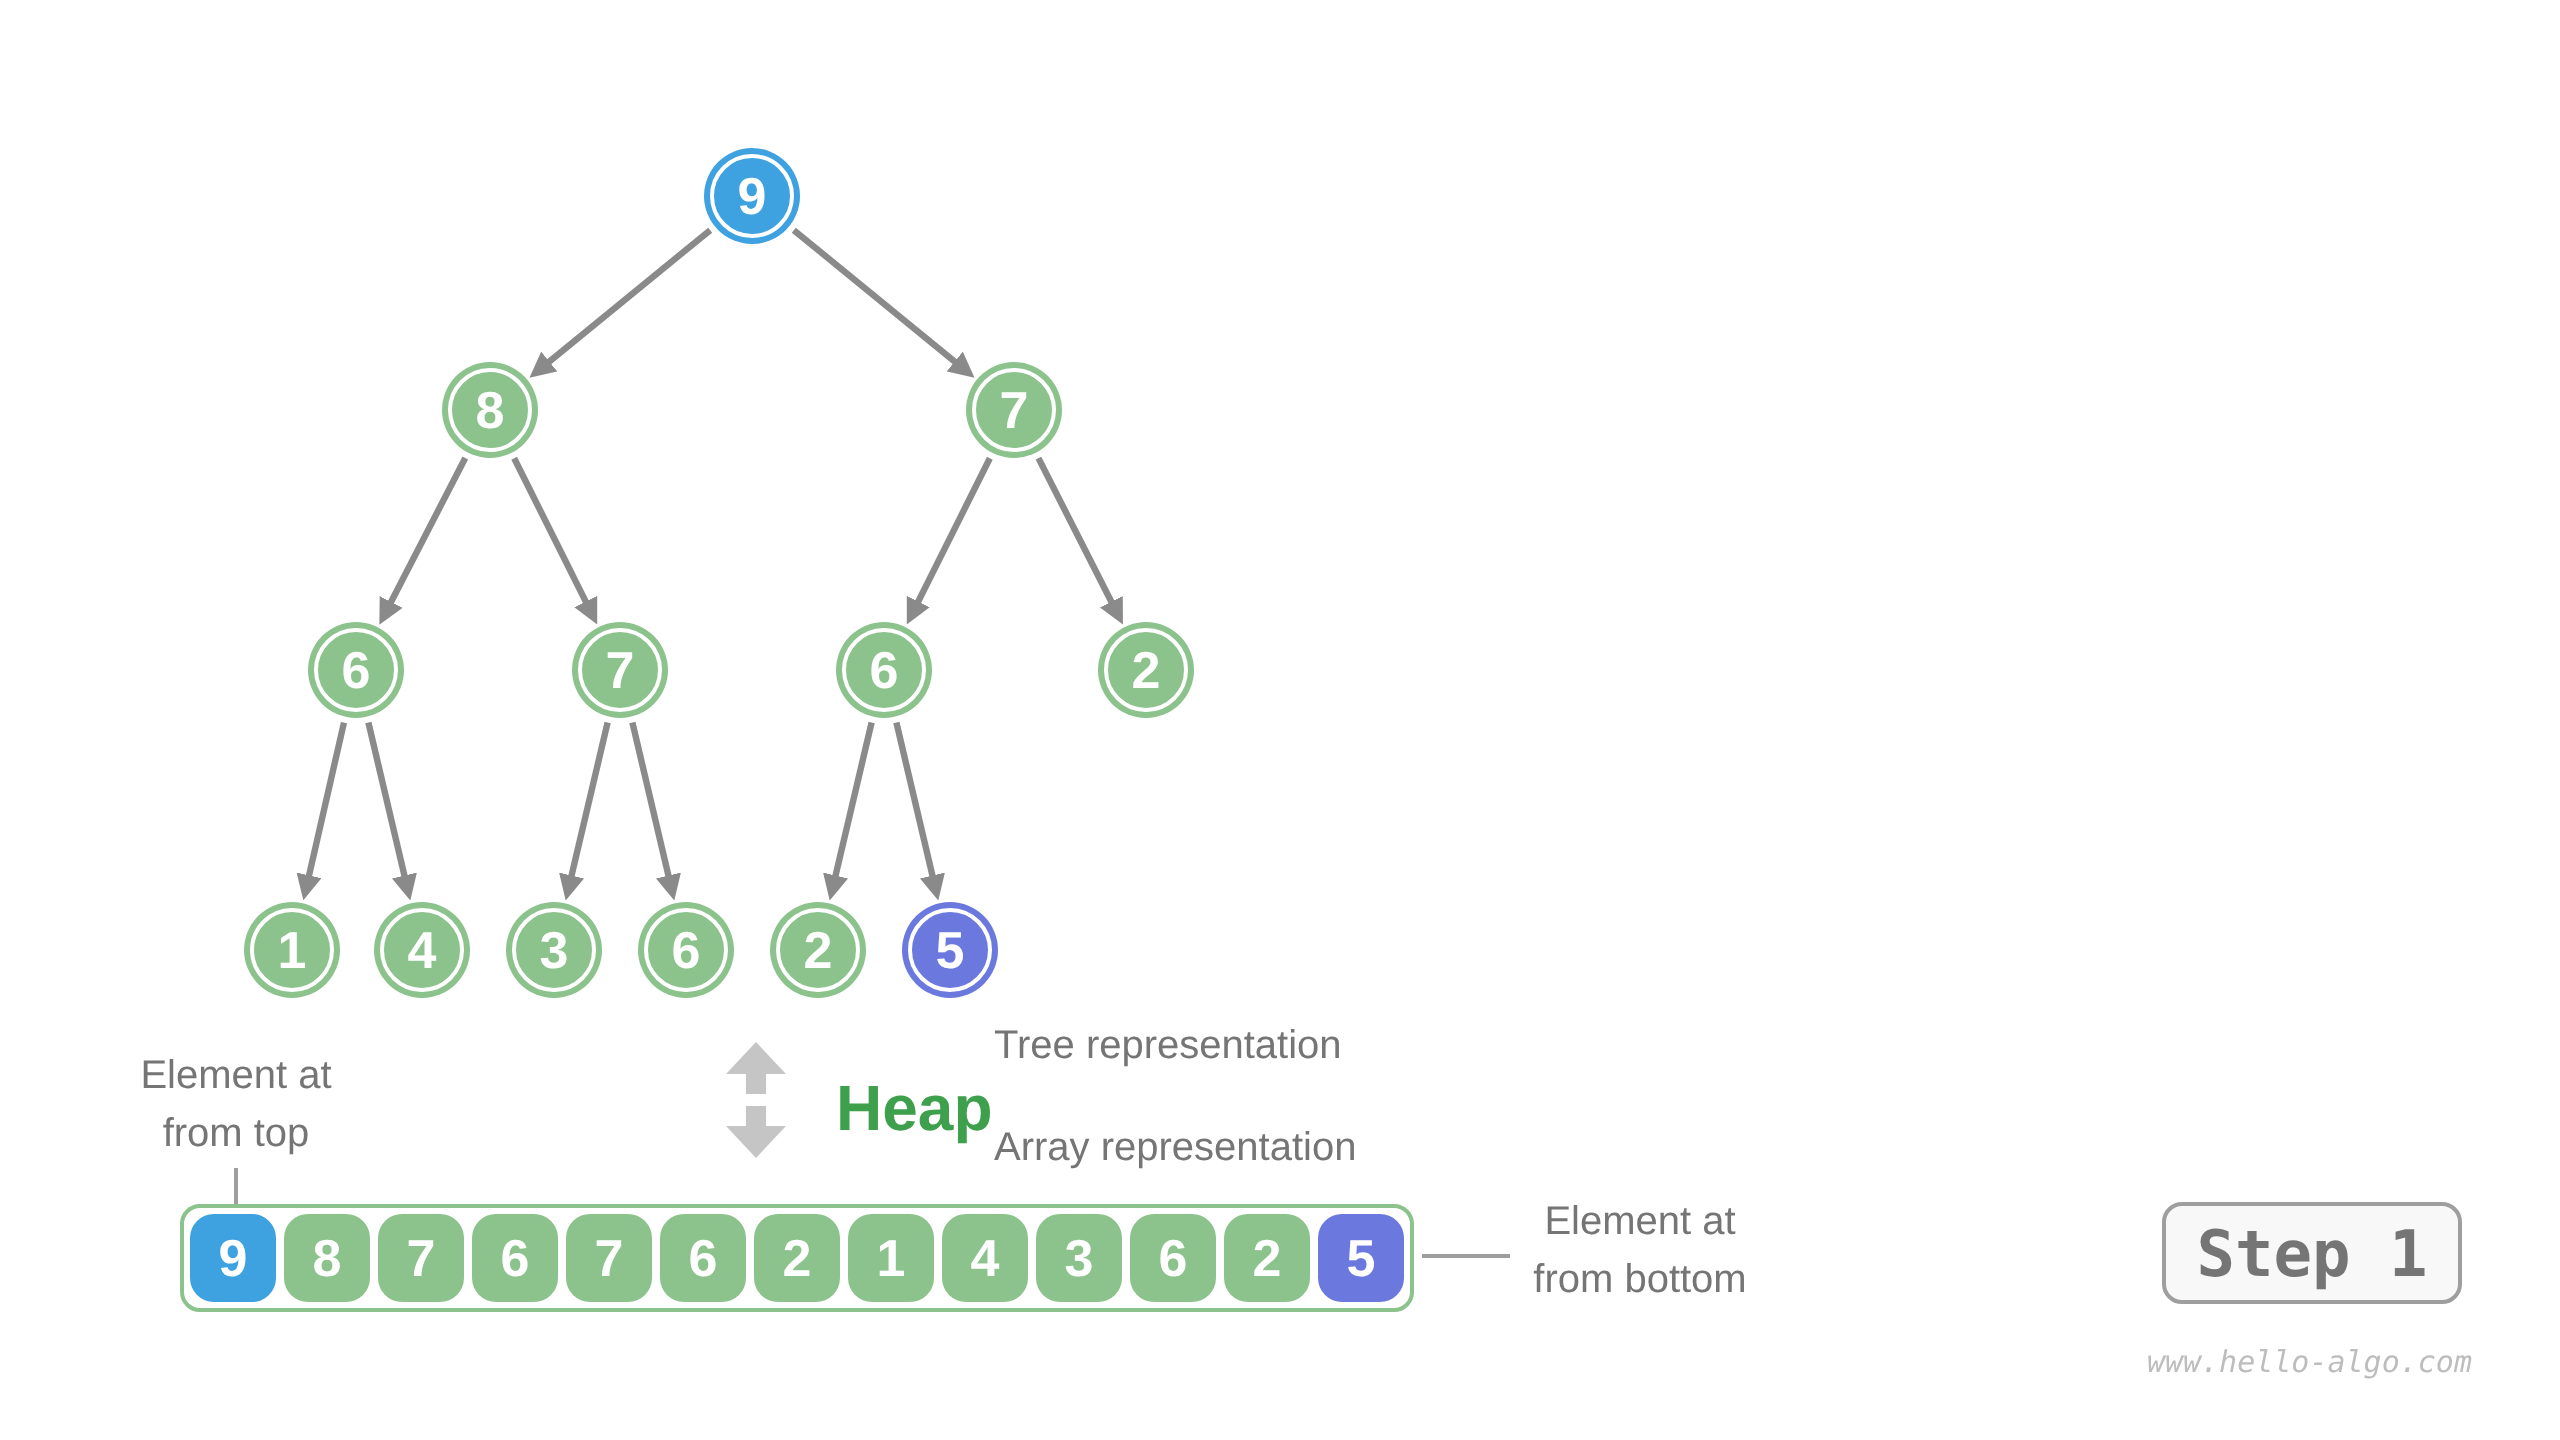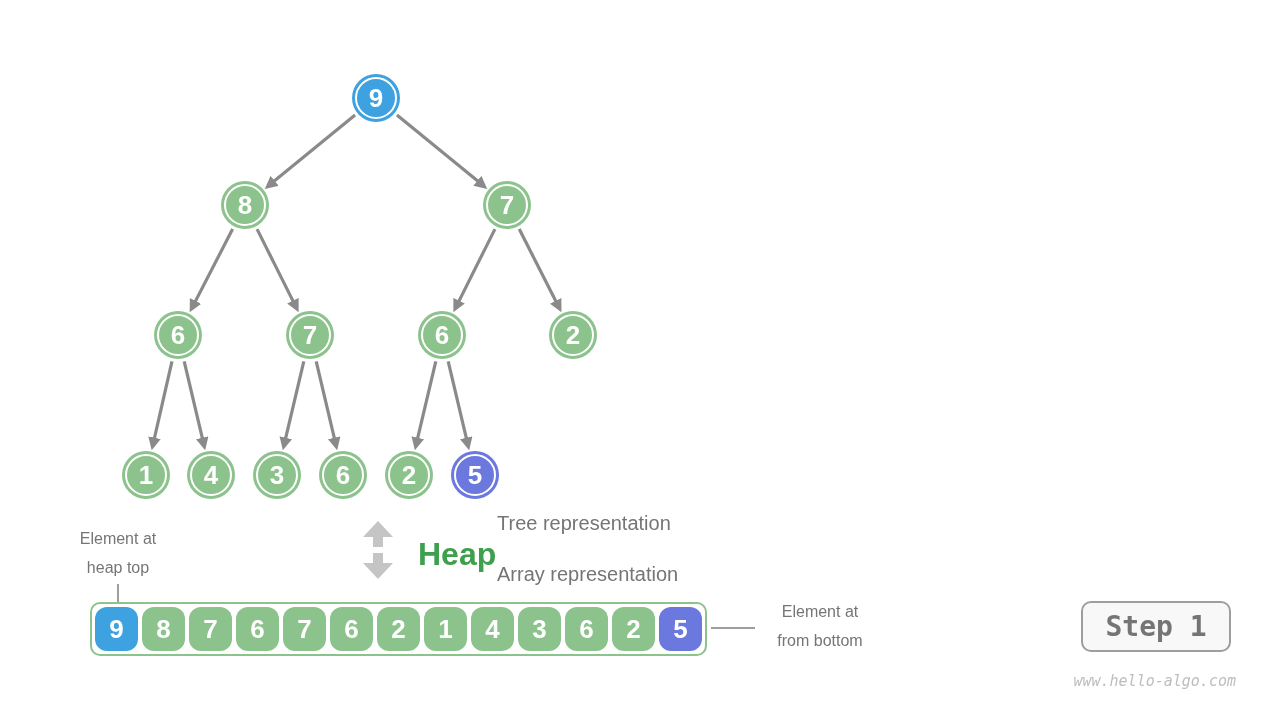--- a/index.html
+++ b/index.html
@@ -7,38 +7,38 @@
         font-family:"Liberation Sans",sans-serif;}
   .abs{position:absolute;}
   
   .title{left:690px;top:164px;font-size:25px;font-weight:700;color:#3b3b3b;white-space:nowrap;}
   
   #tree-svg{left:0;top:0;}
   
   .updown{left:362px;top:521px;width:32px;height:58px;}
   .heap-word{left:418px;top:536px;font-size:32px;font-weight:700;color:#3e9f4d;}
   
-  .side-label{color:#757575;font-size:16px;line-height:29px;text-align:center;}
+  .side-label{color:#757575;font-size:20px;line-height:29px;text-align:center;}
   .heap-top-label{left:38px;top:524px;width:160px;}
   .heap-bottom-label{left:748px;top:597px;width:144px;}
   .rep-label{color:#757575;font-size:20px;white-space:nowrap;}
   .tree-rep{left:497px;top:512px;}
   .array-rep{left:497px;top:563px;}
   
   .v-line{left:117px;top:584px;width:2px;height:18px;background:#9e9e9e;}
   .h-line{left:711px;top:627px;width:44px;height:2px;background:#9e9e9e;}
   
   .array-box{left:90px;top:602px;display:inline-flex;gap:4px;padding:3px;
              border:2px solid #8cc28c;border-radius:10px;background:#fff;}
   .cell{width:43px;height:44px;border-radius:12px;color:#fff;font-size:26px;font-weight:700;
         display:flex;align-items:center;justify-content:center;}
   
   .step-btn{left:1081px;top:601px;width:150px;height:51px;border:2px solid #9e9e9e;border-radius:10px;
             background:#f8f8f8;display:flex;align-items:center;justify-content:center;
-            font-family:"DejaVu Sans Mono",monospace;font-size:28px;font-weight:700;color:#757575;
+            font-family:"DejaVu Sans Mono",monospace;font-size:32px;font-weight:700;color:#757575;
             box-sizing:border-box;}
   
   .watermark{left:1040px;top:672px;width:196px;text-align:right;
              font-family:"DejaVu Sans Mono",monospace;font-size:15px;color:#bdbdbd;font-style:italic;}
 </style>
 </head>
 <body>
 
 <div class="page">
 
@@ -136,21 +136,21 @@
     <polygon points="16,0 31,16 21,16 21,26 11,26 11,16 1,16" fill="#c5c5c5"></polygon>
     <polygon points="11,32 21,32 21,42 31,42 16,58 1,42 11,42" fill="#c5c5c5"></polygon>
   </svg>
   <div class="abs heap-word">Heap</div>
 
   <div class="abs rep-label tree-rep">Tree representation</div>
   <div class="abs rep-label array-rep">Array representation</div>
 
   <div class="abs side-label heap-top-label">
     <div>Element at</div>
-    <div>heap top</div>
+    <div>from top</div>
   </div>
   <div class="abs v-line"></div>
 
   <div class="abs array-box" id="array-cells">
       <div class="cell" style="background: rgb(62, 161, 224);">9</div>
       <div class="cell" style="background: rgb(140, 194, 140);">8</div>
       <div class="cell" style="background: rgb(140, 194, 140);">7</div>
       <div class="cell" style="background: rgb(140, 194, 140);">6</div>
       <div class="cell" style="background: rgb(140, 194, 140);">7</div>
       <div class="cell" style="background: rgb(140, 194, 140);">6</div>

